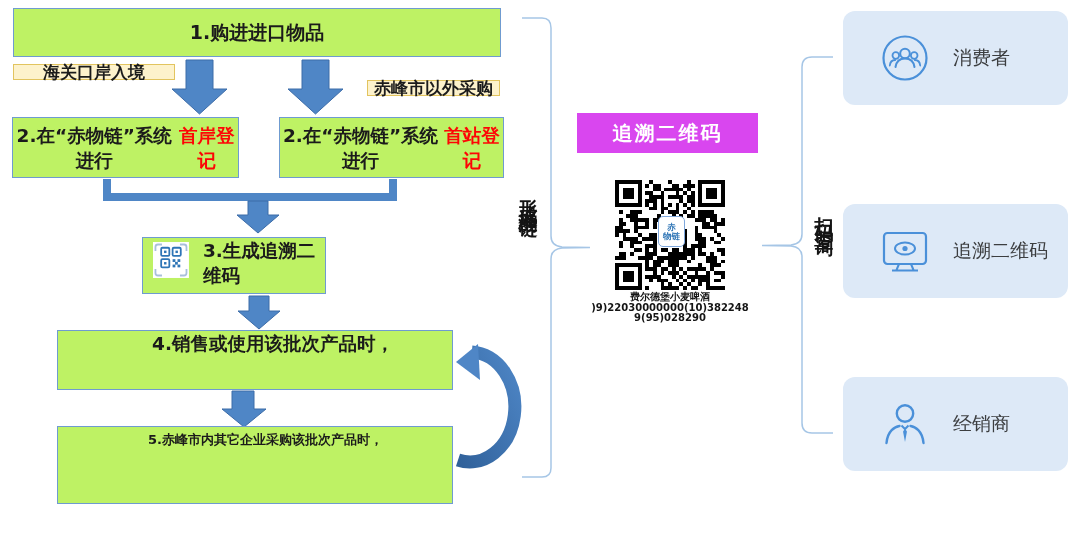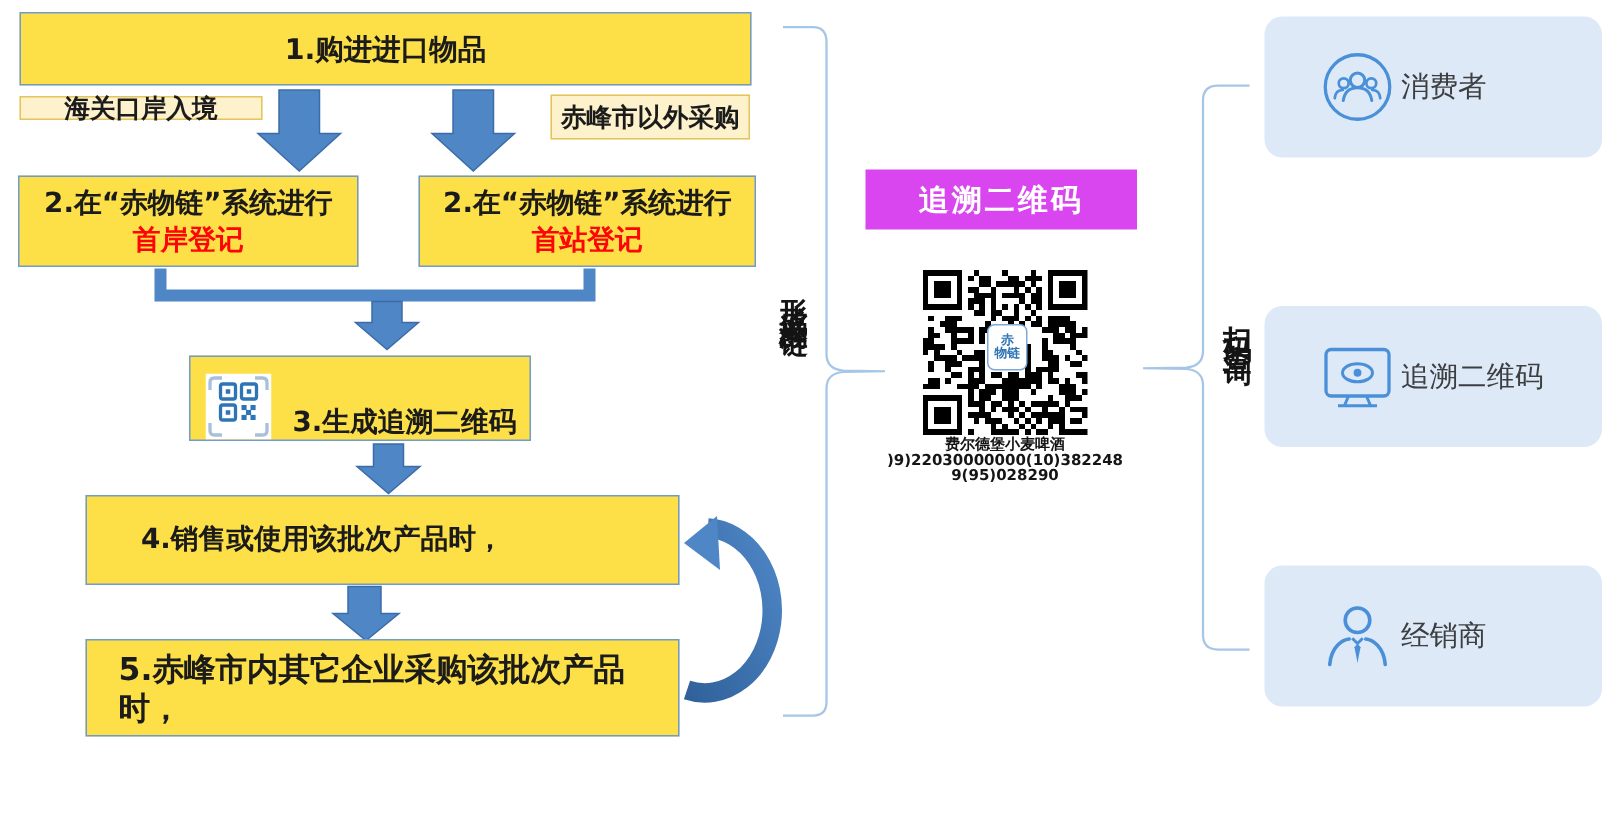--- a/index.html
+++ b/index.html
@@ -1,31 +1,31 @@
 <!DOCTYPE html>
 <html><head>
 <meta charset="utf-8">
 <style>
 *{margin:0;padding:0;box-sizing:border-box}
 html,body{width:1080px;height:543px}
 body{position:relative;background:#fff;font-family:"DejaVu Sans","Liberation Sans",sans-serif;overflow:hidden}
 #canvas-svg{position:absolute;left:0;top:0;z-index:1}
-.node{position:absolute;background:#fde047;border:1.5px solid #6f9bd0;color:#1b1b1b;font-weight:700;z-index:2}
+.node{position:absolute;background:#bef264;border:1.5px solid #6f9bd0;color:#1b1b1b;font-weight:700;z-index:2}
 .center{display:flex;align-items:center;justify-content:center;text-align:center}
-.col{display:flex;flex-direction:column;justify-content:center}
+.col{display:flex;justify-content:center}
 .ylabel{position:absolute;background:#fdf2cc;border:1.5px solid #e2c45f;color:#1b1b1b;font-weight:700;font-size:17px;display:flex;align-items:center;justify-content:center;z-index:2}
 .red{color:#fe0505}
 .vtext{position:absolute;writing-mode:vertical-rl;text-orientation:upright;font-size:19px;font-weight:700;color:#141414;letter-spacing:5px;z-index:2;white-space:nowrap}
 .qrheader{position:absolute;left:577px;top:113px;width:181px;height:40px;background:#d946ef;color:#fff;font-size:20px;font-weight:700;letter-spacing:2px;display:flex;align-items:center;justify-content:center;z-index:2}
 .qrwrap{position:absolute;left:615px;top:180px;width:110px;height:110px;z-index:2}
 .qrlogo{position:absolute;left:658px;top:216px;width:27px;height:31px;background:#fff;border:1.2px solid #7ea7dc;border-radius:5px;display:flex;flex-direction:column;align-items:center;justify-content:center;color:#2e75b6;font-size:8.5px;font-weight:700;line-height:9px;z-index:3;text-align:center}
 .qrcaption{position:absolute;left:570px;top:292px;width:200px;text-align:center;font-size:10px;font-weight:700;color:#151515;line-height:10.5px;z-index:2}
 .rbox{position:absolute;left:843px;width:225px;height:94px;background:#dde9f7;border-radius:12px;display:flex;align-items:center;z-index:2}
 .ricon{margin-left:36px;flex:0 0 auto}
-.rlabel{margin-left:3px;font-size:19px;color:#3c3e40;font-weight:400}
+.rlabel{margin-left:22px;font-size:19px;color:#3c3e40;font-weight:400}
 </style>
 </head>
 <body>
 
 <svg id="canvas-svg" width="1080" height="543">
  <defs>
   <linearGradient id="cyc" x1="0" y1="1" x2="1" y2="0">
    <stop offset="0" stop-color="#30619a"></stop>
         <stop offset="1" stop-color="#4e86c6"></stop>
   </linearGradient>
@@ -42,34 +42,34 @@
  <path d="M833 57 L812 57 Q802 57 802 67 L802 234 Q802 244 791 245 L762 245.5 L791 246 Q802 247 802 257 L802 423 Q802 433 812 433 L833 433" fill="none" stroke="#a6c6e6" stroke-width="1.5"></path>
 </svg>
 
 <div class="node center" style="left:13px;top:8px;width:488px;height:49px;font-size:19px">
     <span>1.购进进口物品</span>
   </div>
 
 <div class="ylabel" style="left:13px;top:64px;width:162px;height:16px">
     <span>海关口岸入境</span>
   </div>
-<div class="ylabel" style="left:367px;top:63px;width:133px;height:30px">
+<div class="ylabel" style="left:367px;top:80px;width:133px;height:16px">
     <span>赤峰市以外采购</span>
   </div>
 
 <div class="node col center" style="left:12px;top:117px;width:227px;height:61px;font-size:18.5px;line-height:25px">
  <div>2.在“赤物链”系统进行</div>
  <div class="red">首岸登记</div>
 </div>
 <div class="node col center" style="left:279px;top:117px;width:225px;height:61px;font-size:18.5px;line-height:25px">
  <div>2.在“赤物链”系统进行</div>
  <div class="red">首站登记</div>
 </div>
 
-<div class="node" style="left:126px;top:237px;width:228px;height:57px;font-size:18.5px;display:flex;align-items:flex-end">
+<div class="node" style="left:142px;top:237px;width:184px;height:57px;font-size:18.5px;display:flex;align-items:flex-start">
  <svg class="qricon" width="44" height="44" viewBox="0 0 44 44" style="margin-left:10px">
   <rect width="44" height="44" fill="#fff"></rect>
   <path d="M3,11 V6 Q3,3 6,3 H11 M33,3 H38 Q41,3 41,6 V11 M3,33 V38 Q3,41 6,41 H11 M41,33 V38 Q41,41 38,41 H33" fill="none" stroke="#a9c0da" stroke-width="2.2"></path>
   <rect x="10" y="7" width="10" height="10" rx="1.5" fill="none" stroke="#2e75b6" stroke-width="2.2"></rect>
   <rect x="24" y="7" width="10" height="10" rx="1.5" fill="none" stroke="#2e75b6" stroke-width="2.2"></rect>
   <rect x="10" y="21" width="10" height="10" rx="1.5" fill="none" stroke="#2e75b6" stroke-width="2.2"></rect>
   <rect x="13.5" y="10.5" width="3" height="3" fill="#2e75b6"></rect>
   <rect x="27.5" y="10.5" width="3" height="3" fill="#2e75b6"></rect>
   <rect x="13.5" y="24.5" width="3" height="3" fill="#2e75b6"></rect>
   <rect x="24" y="21" width="3.4" height="3.4" fill="#2e75b6"></rect>
@@ -78,21 +78,21 @@
   <rect x="24" y="27.6" width="3.4" height="3.4" fill="#2e75b6"></rect>
   <rect x="30" y="27.6" width="3.4" height="3.4" fill="#2e75b6"></rect>
  </svg>
  <span style="margin-left:14px">3.生成追溯二维码</span>
 </div>
 
 <div class="node col" style="left:57px;top:330px;width:396px;height:60px;font-size:18.5px;line-height:26px;padding-left:36px">
  <div>4.销售或使用该批次产品时，</div>
 </div>
 
-<div class="node col" style="left:57px;top:426px;width:396px;height:65px;font-size:21px;line-height:26px;padding-left:21px">
+<div class="node col" style="left:57px;top:426px;width:396px;height:78px;font-size:13px;line-height:26px;padding-left:21px">
  <div>5.赤峰市内其它企业采购该批次产品时，</div>
 </div>
 
 <div class="vtext" style="left:516px;top:184px">形成追溯链</div>
 <div class="vtext" style="left:812px;top:202px;letter-spacing:7px">扫码查询</div>
 
 <div class="qrheader">
     <span>追溯二维码</span>
   </div>
 <svg class="qrwrap" id="qr" width="110" height="110" shape-rendering="crispEdges">

